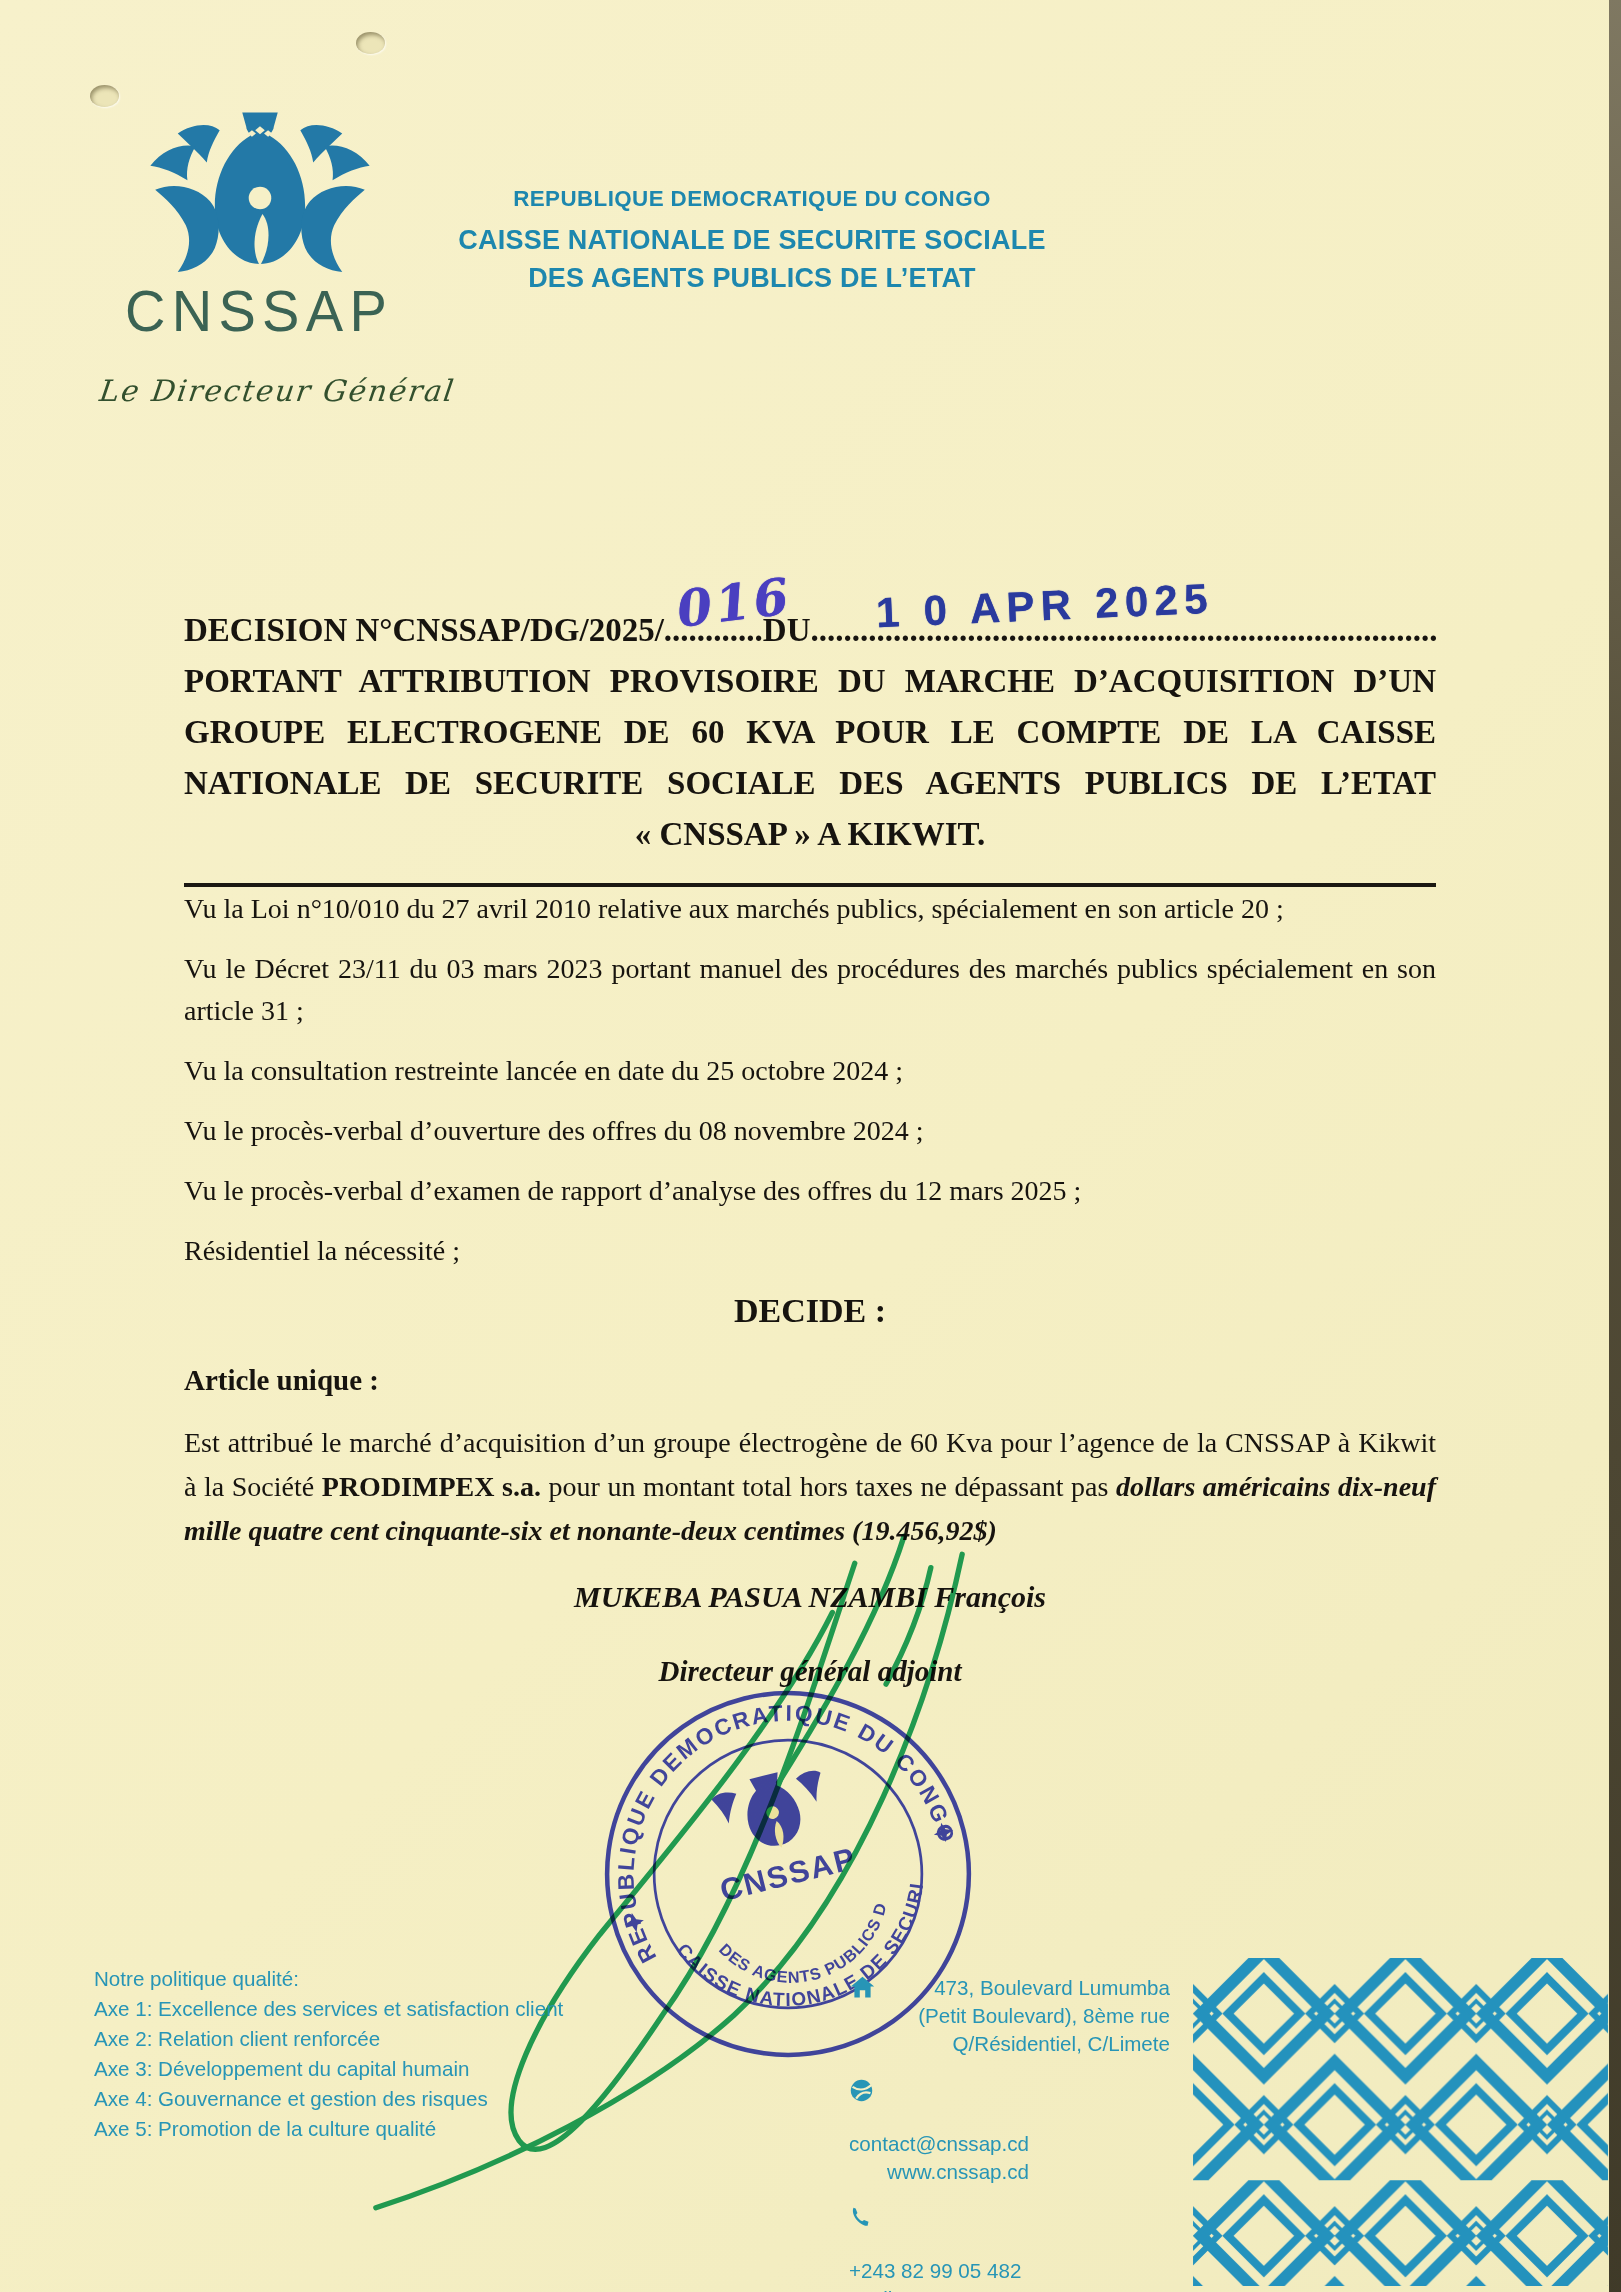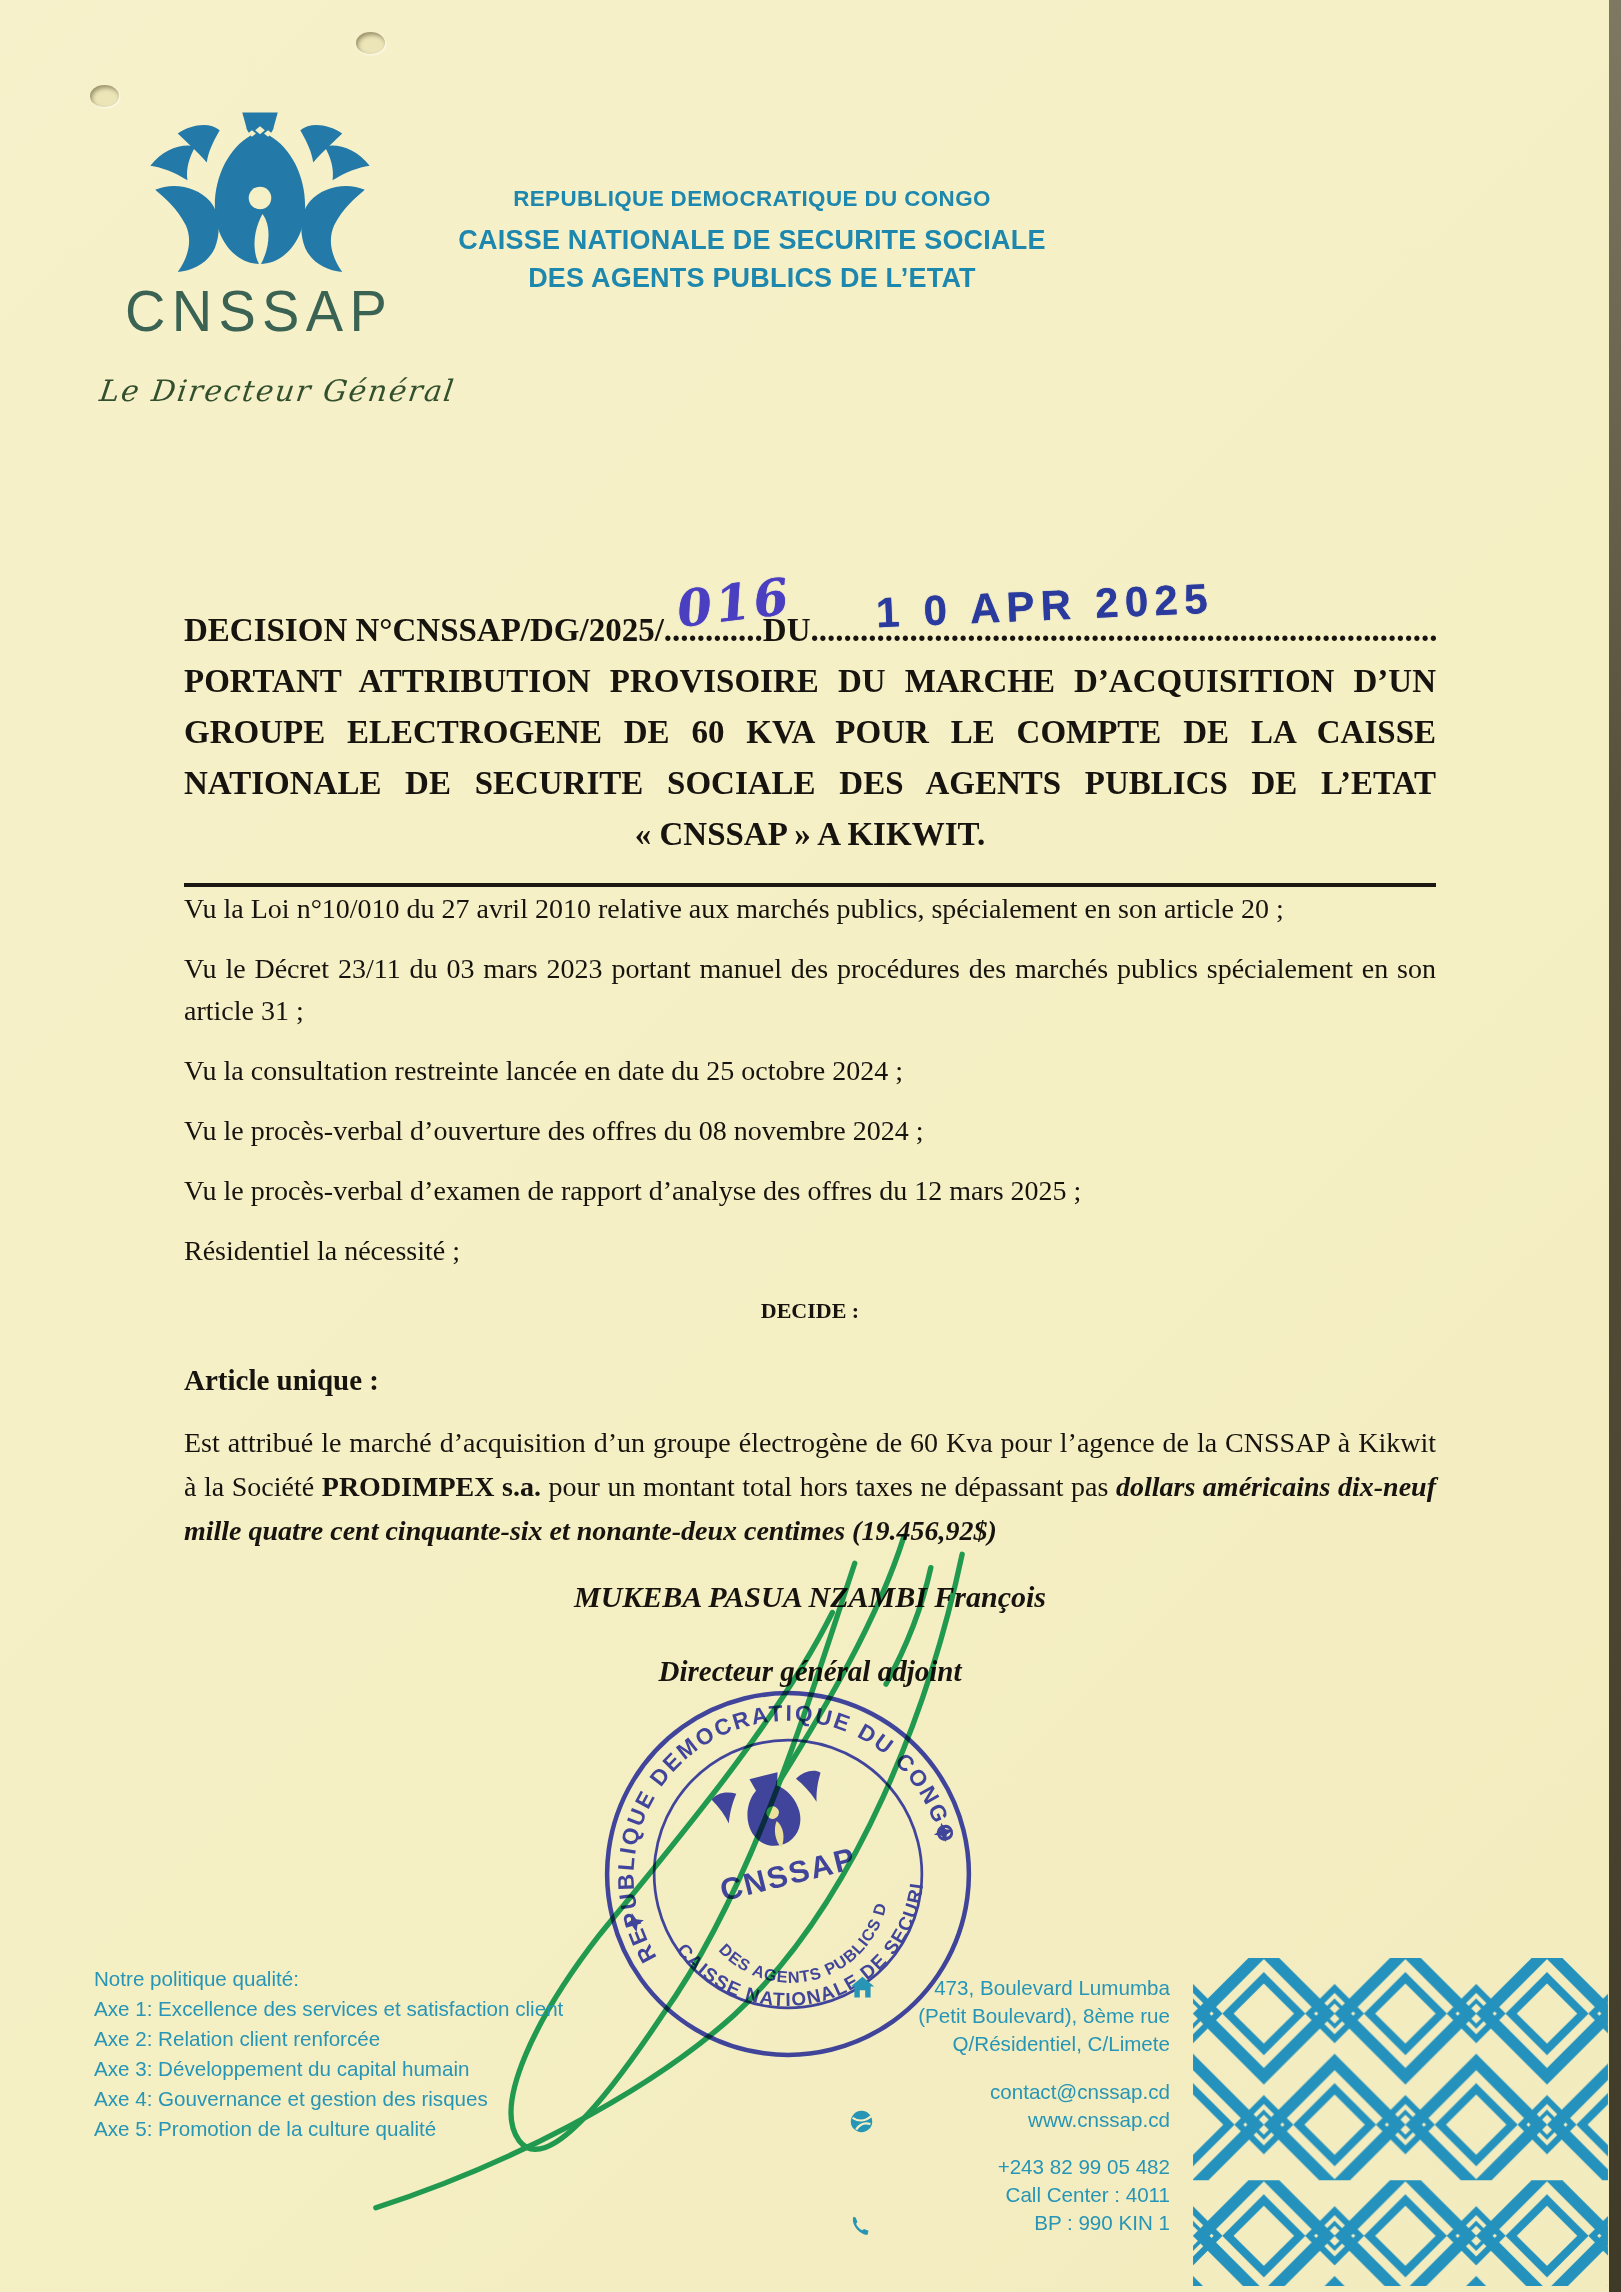--- a/index.html
+++ b/index.html
@@ -42,21 +42,21 @@
     font-style:italic;font-size:50px;font-weight:bold;color:#4a3fc0;
     transform:rotate(-7deg);letter-spacing:3.6px;text-shadow:0 0 0.9px #4a3fc0;}
   .date-stamp{position:absolute;left:876px;top:582px;font-family:"Liberation Sans",sans-serif;
     font-weight:bold;font-size:42px;color:#2b3ecb;letter-spacing:6.3px;
     transform:rotate(-2.5deg);mix-blend-mode:multiply;text-shadow:0 0 0.9px #2b3ecb;}
 
   
   .doc-body{position:absolute;left:184px;top:888px;width:1252px;font-size:28px;line-height:42px;}
   .salutation{font-weight:bold;font-size:29.6px;margin:0 0 27px 0;}
   .clause{margin:0 0 18px 0;text-align:justify;}
-  .decide{font-weight:bold;font-size:22px;text-align:center;margin:7.2px 0 27px 0;}
+  .decide{font-weight:bold;font-size:34px;text-align:center;margin:7.2px 0 27px 0;}
   .article-label{font-weight:bold;font-size:29px;margin:0 0 19.7px 0;}
   .article{text-align:justify;margin:0 0 14.3px 0;line-height:44px;}
   .company{font-weight:bold;}
   .amount{font-weight:bold;font-style:italic;}
   .sig-name{font-weight:bold;font-style:italic;font-size:30px;text-align:center;margin-top:23px;}
   .sig-role{font-weight:bold;font-style:italic;font-size:29px;text-align:center;margin-top:32px;}
 
   
   .stamp{position:absolute;left:580px;top:1666px;width:416px;height:416px;
     mix-blend-mode:multiply;opacity:.9;filter:blur(0.3px);}
@@ -65,21 +65,21 @@
 
   
   .quality{position:absolute;left:94px;top:1964px;font-family:"Liberation Sans",sans-serif;
     color:#2795b6;font-size:20.6px;line-height:30px;}
   .contact{position:absolute;left:849px;top:1974px;width:321px;
     font-family:"Liberation Sans",sans-serif;color:#2795b6;font-size:20.6px;line-height:28px;}
   .contact-row{display:flex;}
   .contact-row + .contact-row{margin-top:19.7px;}
   .contact-icon{width:52px;flex:0 0 52px;display:flex;justify-content:flex-start;}
   .contact-text{flex:1;text-align:right;}
-  .row-center{align-items:flex-end;}
+  .row-center{align-items:flex-start;flex-direction:column;}
   .pattern{position:absolute;left:1193px;top:1958px;width:415px;height:328px;}
 </style>
 </head>
 <body>
 
 <div class="page">
 
   <div class="hole hole1"></div>
   <div class="hole hole2"></div>
 

